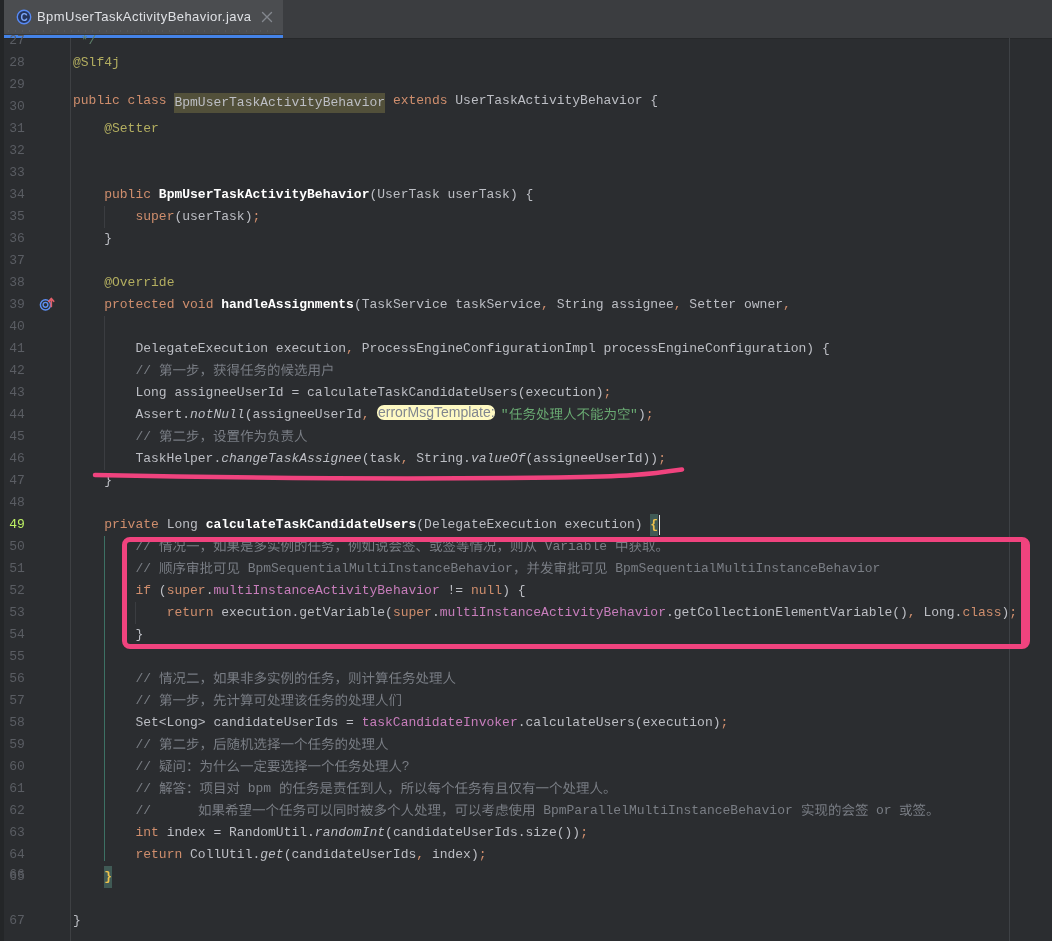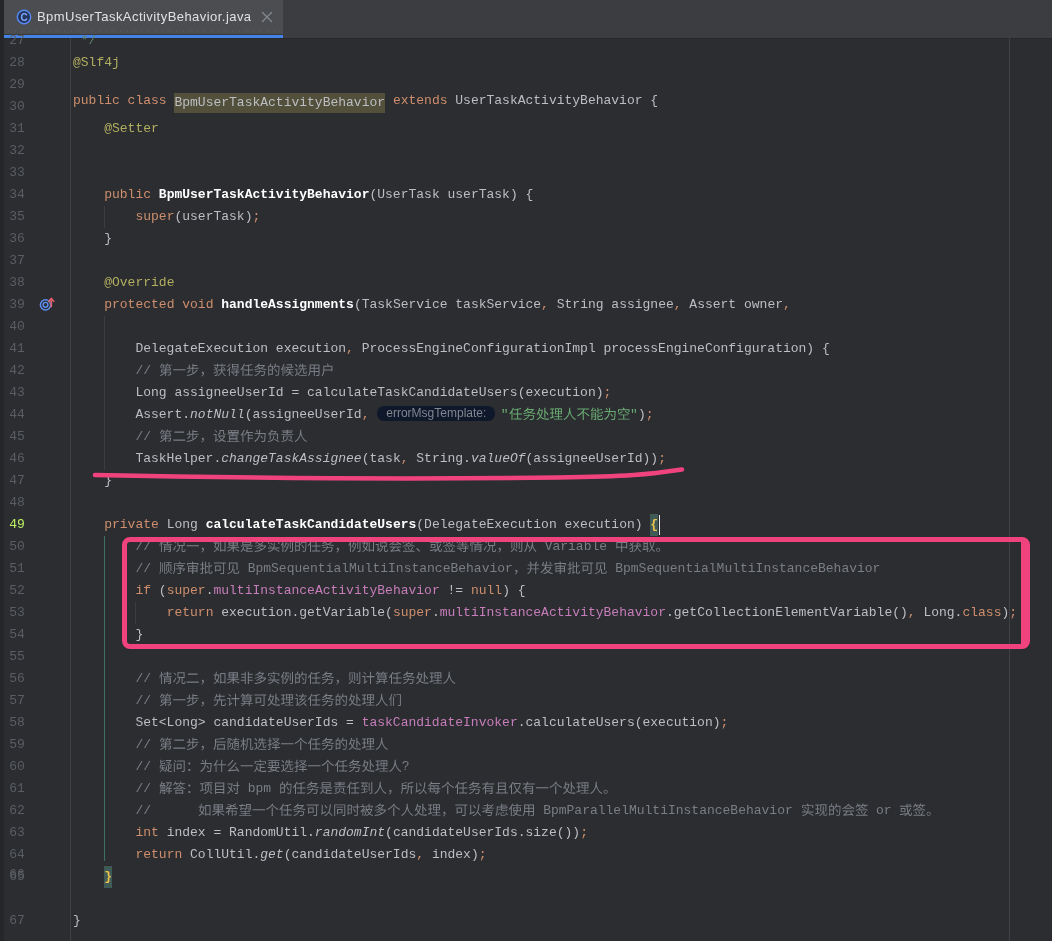--- a/index.html
+++ b/index.html
@@ -13,21 +13,21 @@
 .doc { color:#5f826b; }
 .ann { color:#b3ae60; }
 .fld { color:#c77dbb; }
 .str { color:#6aab73; fill:#6aab73; }
 .dec { color:#ffffff; font-weight:bold; }
 .it { font-style:italic; }
 .hlid { background:#52503a; display:inline-block; height:20px; line-height:20px; position:relative; top:1.5px; }
 .bcur { background:#405a55; color:#edc24d; font-weight:bold; display:inline-block; height:22px; line-height:22px; vertical-align:top; }
 .cj { height:22px; vertical-align:top; }
 .pill { display:inline-block; width:118px; height:15px; margin-right:5.5px; border-radius:7px;
-  background:#0f172a; color:#81868f; font-family:"Liberation Sans", sans-serif; font-size:12px;
+  background:#fef9c3; color:#81868f; font-family:"Liberation Sans", sans-serif; font-size:14px;
   line-height:15px; text-align:center; vertical-align:1.5px; }
 #topbar { position:absolute; left:0; top:0; width:1052px; height:38px; background:#3b3d40; }
 #tab { position:absolute; left:4px; top:0; width:279px; height:38px; background:#4b4d50; }
 #tabline { position:absolute; left:4px; top:35px; width:279px; height:3px; background:#4483e8; }
 #tabdots { position:absolute; left:8px; top:30px; width:268px; height:1.5px;
   background:repeating-linear-gradient(90deg,#53565a 0 1.5px,transparent 1.5px 7px); }
 #tabedge1 { position:absolute; left:4px; top:34px; width:279px; height:1px; background:#37393c; }
 #tabedge2 { position:absolute; left:0px; top:38px; width:1052px; height:1px; background:#26282a; }
 #tabtitle { position:absolute; left:37px; top:0; height:33px; line-height:33px;
   font-family:"Liberation Sans", sans-serif; font-size:13px; letter-spacing:0.45px; color:#dfe1e5; }
@@ -201,21 +201,21 @@
     <div class="num" style="top:864px">66</div>
     <div class="num" style="top:910px">67</div>
   <div class="ln" style="top:30px"><span class="doc"> */</span></div>
     <div class="ln" style="top:52px"><span class="ann">@Slf4j</span></div>
     <div class="ln" style="top:90px"><span class="kw">public class </span><span class="tx hlid">BpmUserTaskActivityBehavior</span><span class="tx"> </span><span class="kw">extends</span><span class="tx"> UserTaskActivityBehavior {</span></div>
     <div class="ln" style="top:118px"><span class="tx">    </span><span class="ann">@Setter</span></div>
     <div class="ln" style="top:206px"><span class="tx">        </span><span class="kw">super</span><span class="tx">(userTask)</span><span class="kw">;</span></div>
     <div class="ln" style="top:184px"><span class="tx">    </span><span class="kw">public </span><span class="dec">BpmUserTaskActivityBehavior</span><span class="tx">(UserTask userTask) {</span></div>
     <div class="ln" style="top:228px"><span class="tx">    }</span></div>
     <div class="ln" style="top:272px"><span class="tx">    </span><span class="ann">@Override</span></div>
-    <div class="ln" style="top:294px"><span class="tx">    </span><span class="kw">protected void </span><span class="dec">handleAssignments</span><span class="tx">(TaskService taskService</span><span class="kw">,</span><span class="tx"> String assignee</span><span class="kw">,</span><span class="tx"> Assert owner</span><span class="kw">,</span></div>
+    <div class="ln" style="top:294px"><span class="tx">    </span><span class="kw">protected void </span><span class="dec">handleAssignments</span><span class="tx">(TaskService taskService</span><span class="kw">,</span><span class="tx"> String assignee</span><span class="kw">,</span><span class="tx"> Setter owner</span><span class="kw">,</span></div>
     <div class="ln" style="top:338px"><span class="tx">        DelegateExecution execution</span><span class="kw">,</span><span class="tx"> ProcessEngineConfigurationImpl processEngineConfiguration) {</span></div>
     <div class="ln" style="top:360px"><span class="tx">        </span><span class="cm">// </span><svg class="cj cm" style="width:175.5px" viewBox="0 0 175.5 22">
         <use href="#g0" x="0" y="15.0"></use>
         <use href="#g1" x="13.5" y="15.0"></use>
         <use href="#g2" x="27" y="15.0"></use>
         <use href="#g3" x="40.5" y="15.0"></use>
         <use href="#g4" x="54" y="15.0"></use>
         <use href="#g5" x="67.5" y="15.0"></use>
         <use href="#g6" x="81" y="15.0"></use>
         <use href="#g7" x="94.5" y="15.0"></use>

